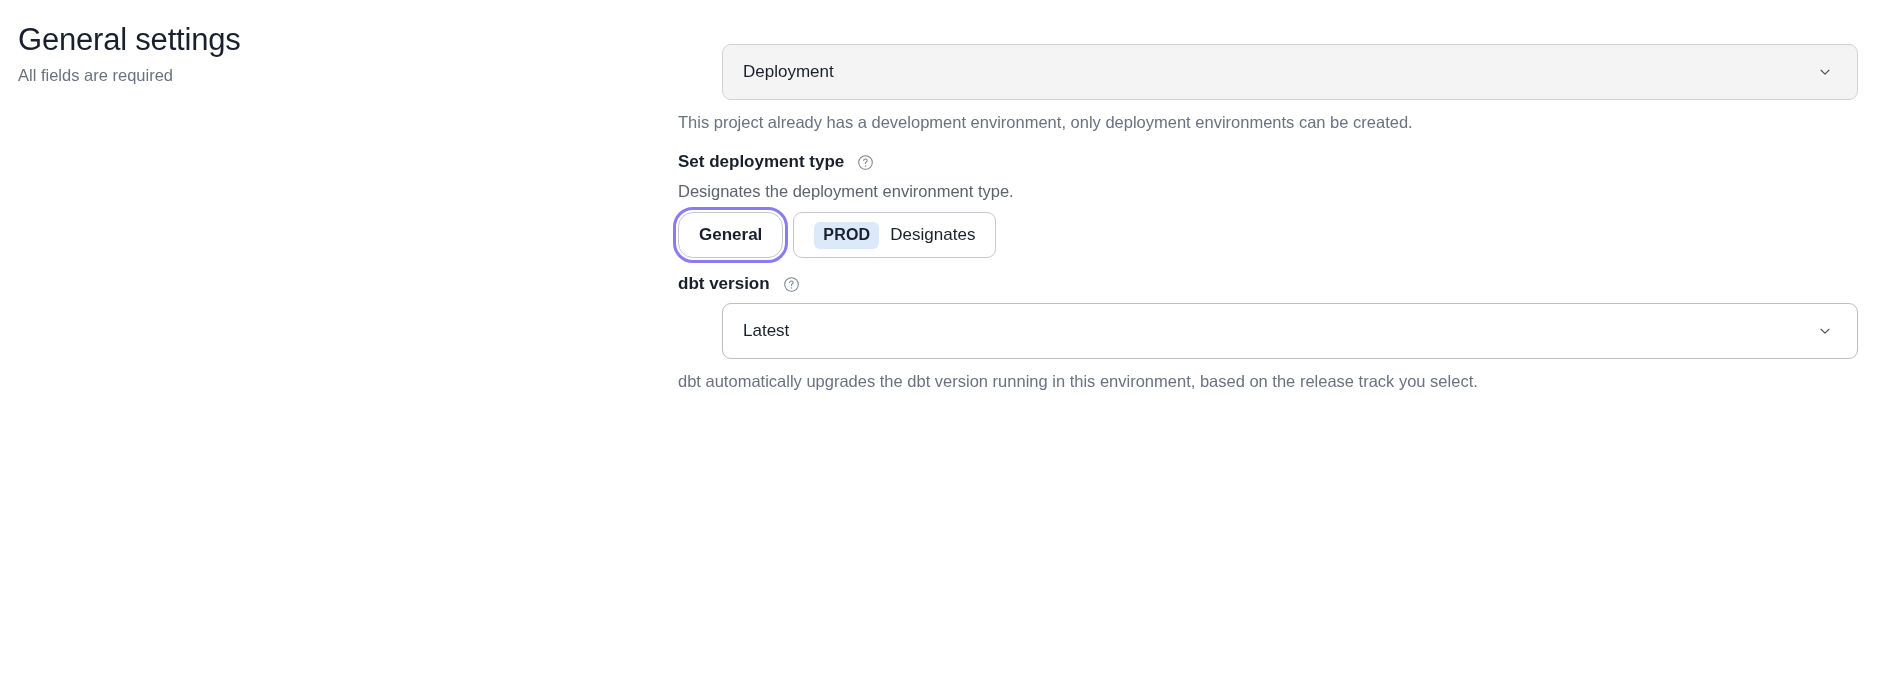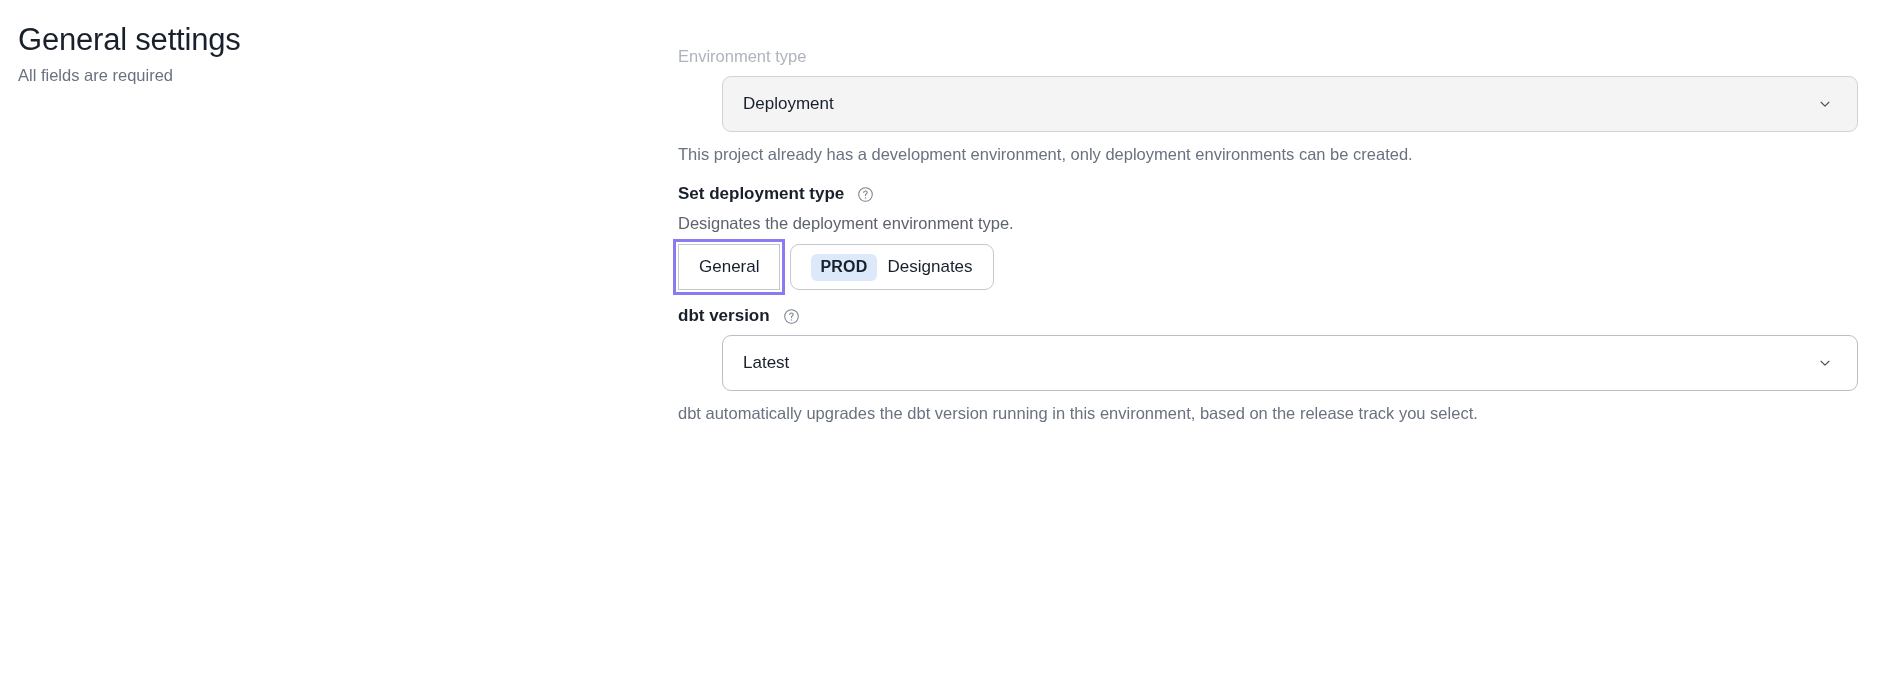--- a/index.html
+++ b/index.html
@@ -166,21 +166,22 @@
     padding: 0 20px;
     font-size: 17px;
     color: #19202b;
     cursor: pointer;
     font-family: "Liberation Sans", sans-serif;
   }
   .seg-btn.focused {
     outline: 3px solid #8b7bf2;
     outline-offset: 2px;
     border-color: #c4c8cf;
-    border-radius: 0;
+    border-radius: 15px;
+    font-weight: bold;
   }
   .seg-badge {
     display: inline-flex;
     align-items: center;
     justify-content: center;
     height: 27px;
     padding: 0 9px;
     border-radius: 6px;
     font-size: 16px;
     font-weight: 700;
@@ -217,21 +218,20 @@
 
   <div class="left-col">
     <h1 class="page-title">General settings</h1>
     <p class="page-subtitle">All fields are required</p>
   </div>
 
   <div class="form-col">
 
 
     <div class="field" style="margin-top:18px;">
-      <label class="field-label disabled">Environment type</label>
       <div class="select-wrap">
         <div class="select-box">
           <span>Deployment</span>
         </div>
         <span class="chev">
           <svg width="14" height="14" viewBox="0 0 16 16" fill="none" xmlns="http://www.w3.org/2000/svg">
             <path d="M3.5 6 L8 10.5 L12.5 6" stroke="currentColor" stroke-width="1.3" stroke-linecap="round" stroke-linejoin="round"></path>
           </svg>
         </span>
       </div>

